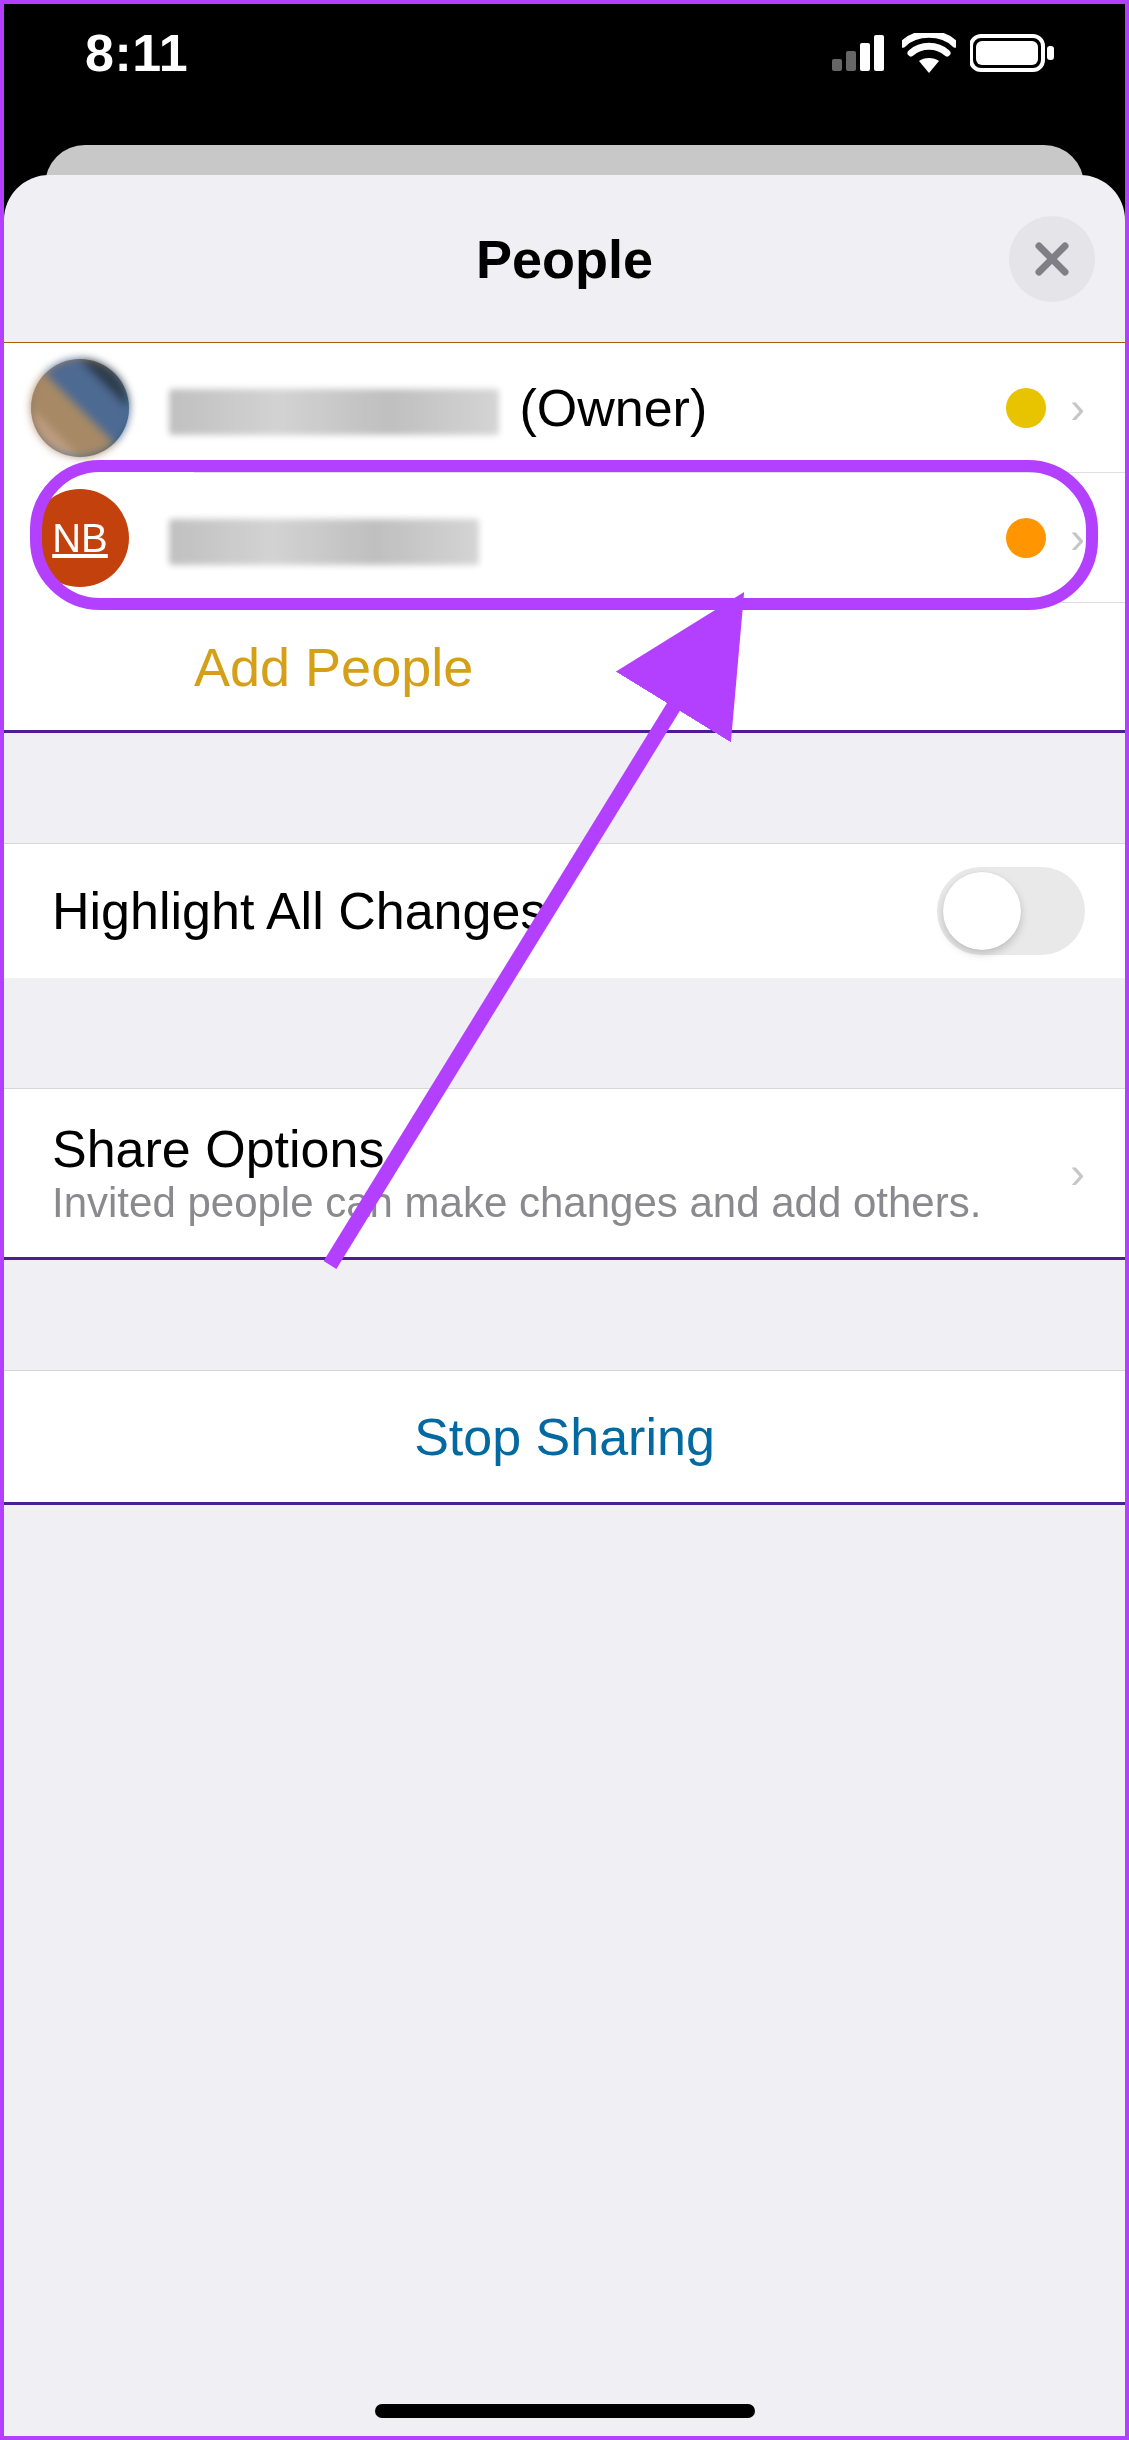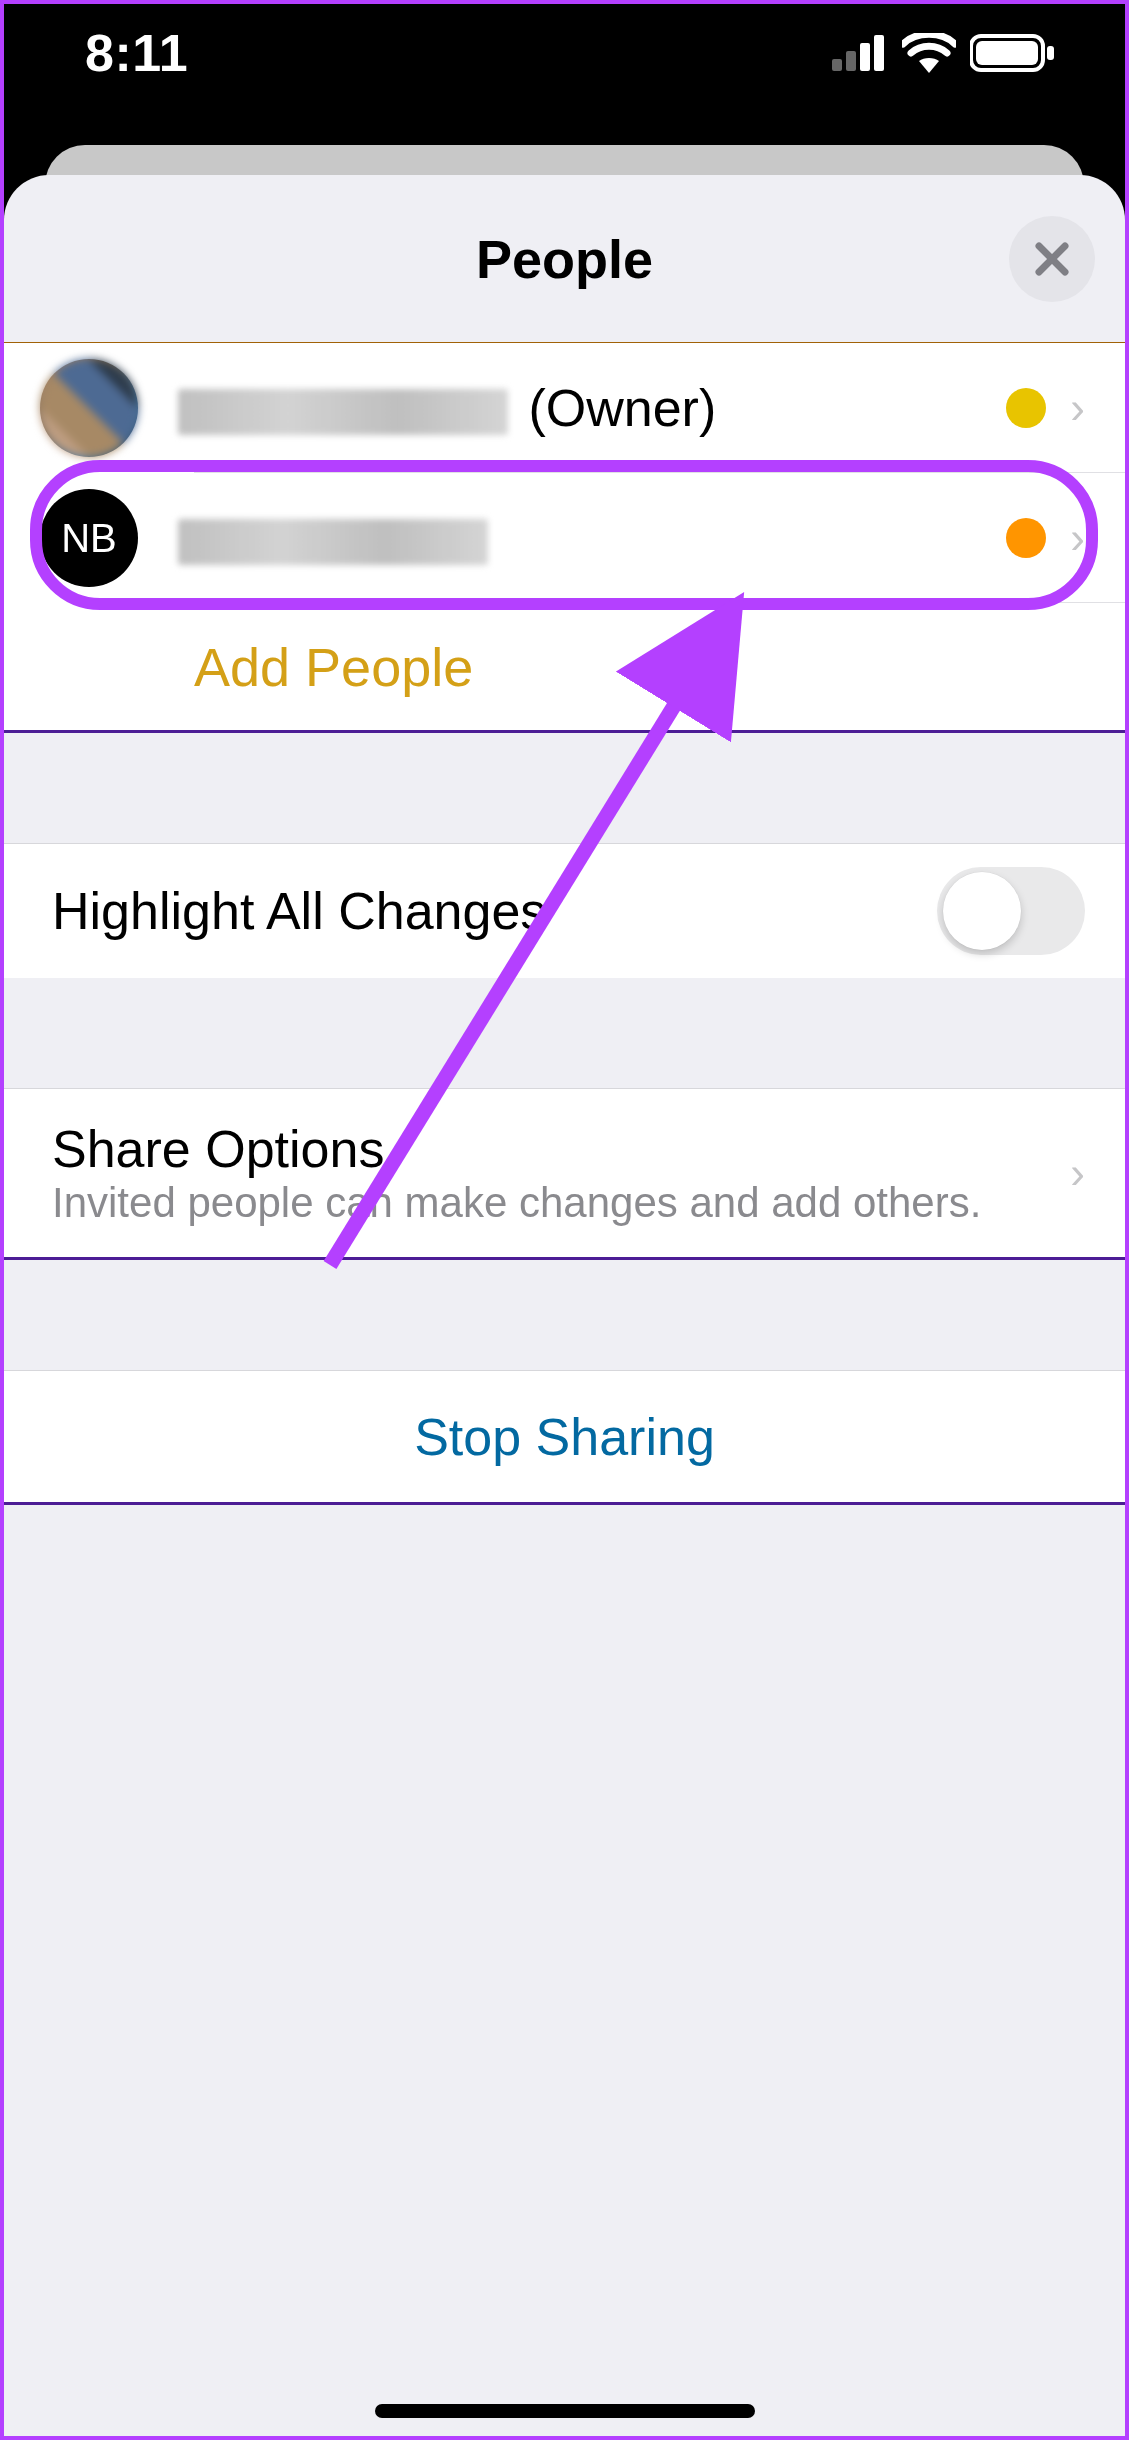--- a/index.html
+++ b/index.html
@@ -60,35 +60,35 @@
     background:#e4e4e9;
     display:flex; align-items:center; justify-content:center;
   }
   .close-x { color:#7f7f85; }
 
   
   .row {
     background:#fff;
     display:flex; align-items:center;
     min-height:130px;
-    padding:0 40px 0 36px;
+    padding:0 40px 0 27px;
     position:relative;
   }
   .row .indent-border{
     position:absolute; left:190px; right:0; bottom:0;
     height:1px; background:#e0e0e4;
   }
   .avatar {
     width:98px; height:98px; border-radius:50%;
     background:#999; flex:none; margin-right:40px;
     display:flex; align-items:center; justify-content:center;
     color:#fff; font-size:40px; font-weight:500;
   }
   .avatar.pic { background:linear-gradient(135deg,#b89070 0%, #7a6c5a 40%, #4a7aa5 70%, #2f3f4f 100%); filter:blur(0px);}
-  .avatar.initials { background:#000000; }
+  .avatar.initials { background:#c2410c;text-decoration:underline; }
   .person-name { flex:1; font-size:52px; }
   .name-blur {
     display:inline-block;
     background:linear-gradient(90deg,#c7c7c7,#dcdcdc,#c6c6c6,#dedede);
     color:transparent;
     height:46px; width:330px;
     border-radius:3px;
     filter:blur(4px);
     vertical-align:middle;
   }

